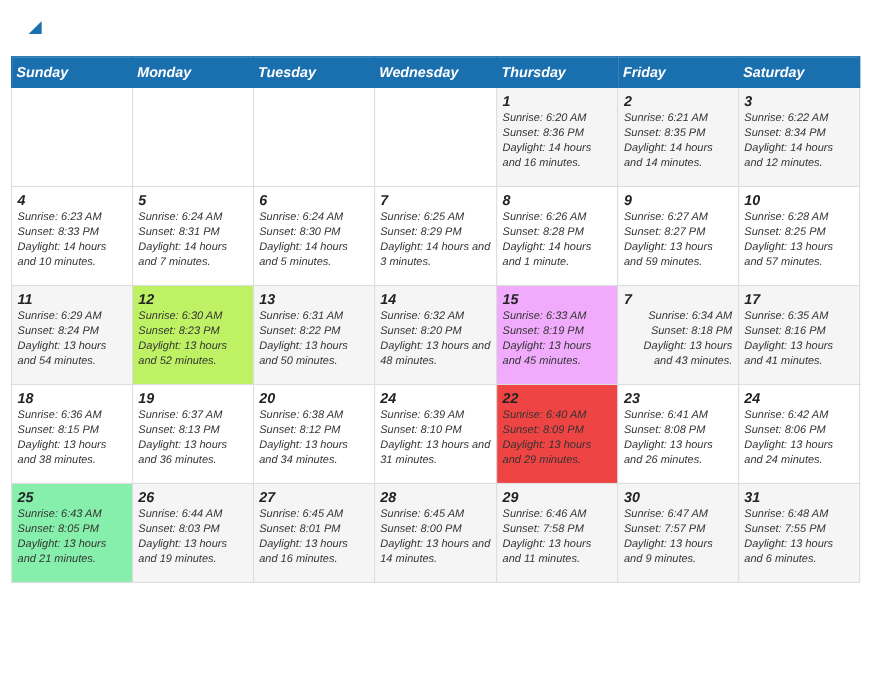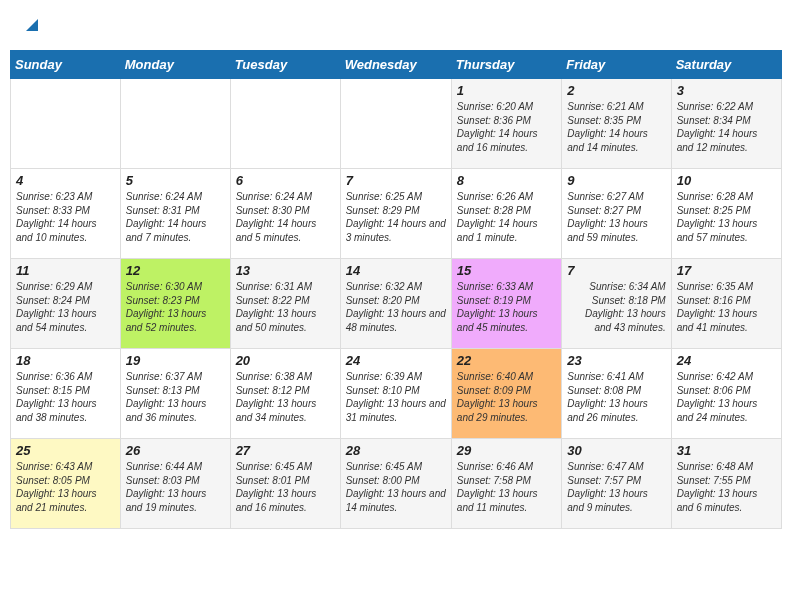--- a/index.html
+++ b/index.html
@@ -259,41 +259,41 @@
           <div class="day-info" style="white-space: pre-line;">Sunrise: 6:38 AM
 Sunset: 8:12 PM
 Daylight: 13 hours and 34 minutes.</div>
         </td>
         <td style="background: rgb(255, 255, 255);">
           <span class="day-num">24</span>
           <div class="day-info" style="white-space: pre-line;">Sunrise: 6:39 AM
 Sunset: 8:10 PM
 Daylight: 13 hours and 31 minutes.</div>
         </td>
-        <td style="background: #fdba74;">
+        <td style="background: #ef4444;">
           <span class="day-num">22</span>
           <div class="day-info" style="white-space: pre-line;">Sunrise: 6:40 AM
 Sunset: 8:09 PM
 Daylight: 13 hours and 29 minutes.</div>
         </td>
         <td style="background: rgb(255, 255, 255);">
           <span class="day-num">23</span>
           <div class="day-info" style="white-space: pre-line;">Sunrise: 6:41 AM
 Sunset: 8:08 PM
 Daylight: 13 hours and 26 minutes.</div>
         </td>
         <td style="background: rgb(255, 255, 255);">
           <span class="day-num">24</span>
           <div class="day-info" style="white-space: pre-line;">Sunrise: 6:42 AM
 Sunset: 8:06 PM
 Daylight: 13 hours and 24 minutes.</div>
         </td>
       </tr>
       <tr>
-        <td style="background: #fef9c3;">
+        <td style="background: #86efac;">
           <span class="day-num">25</span>
           <div class="day-info" style="white-space: pre-line;">Sunrise: 6:43 AM
 Sunset: 8:05 PM
 Daylight: 13 hours and 21 minutes.</div>
         </td>
         <td style="background: rgb(245, 245, 245);">
           <span class="day-num">26</span>
           <div class="day-info" style="white-space: pre-line;">Sunrise: 6:44 AM
 Sunset: 8:03 PM
 Daylight: 13 hours and 19 minutes.</div>

